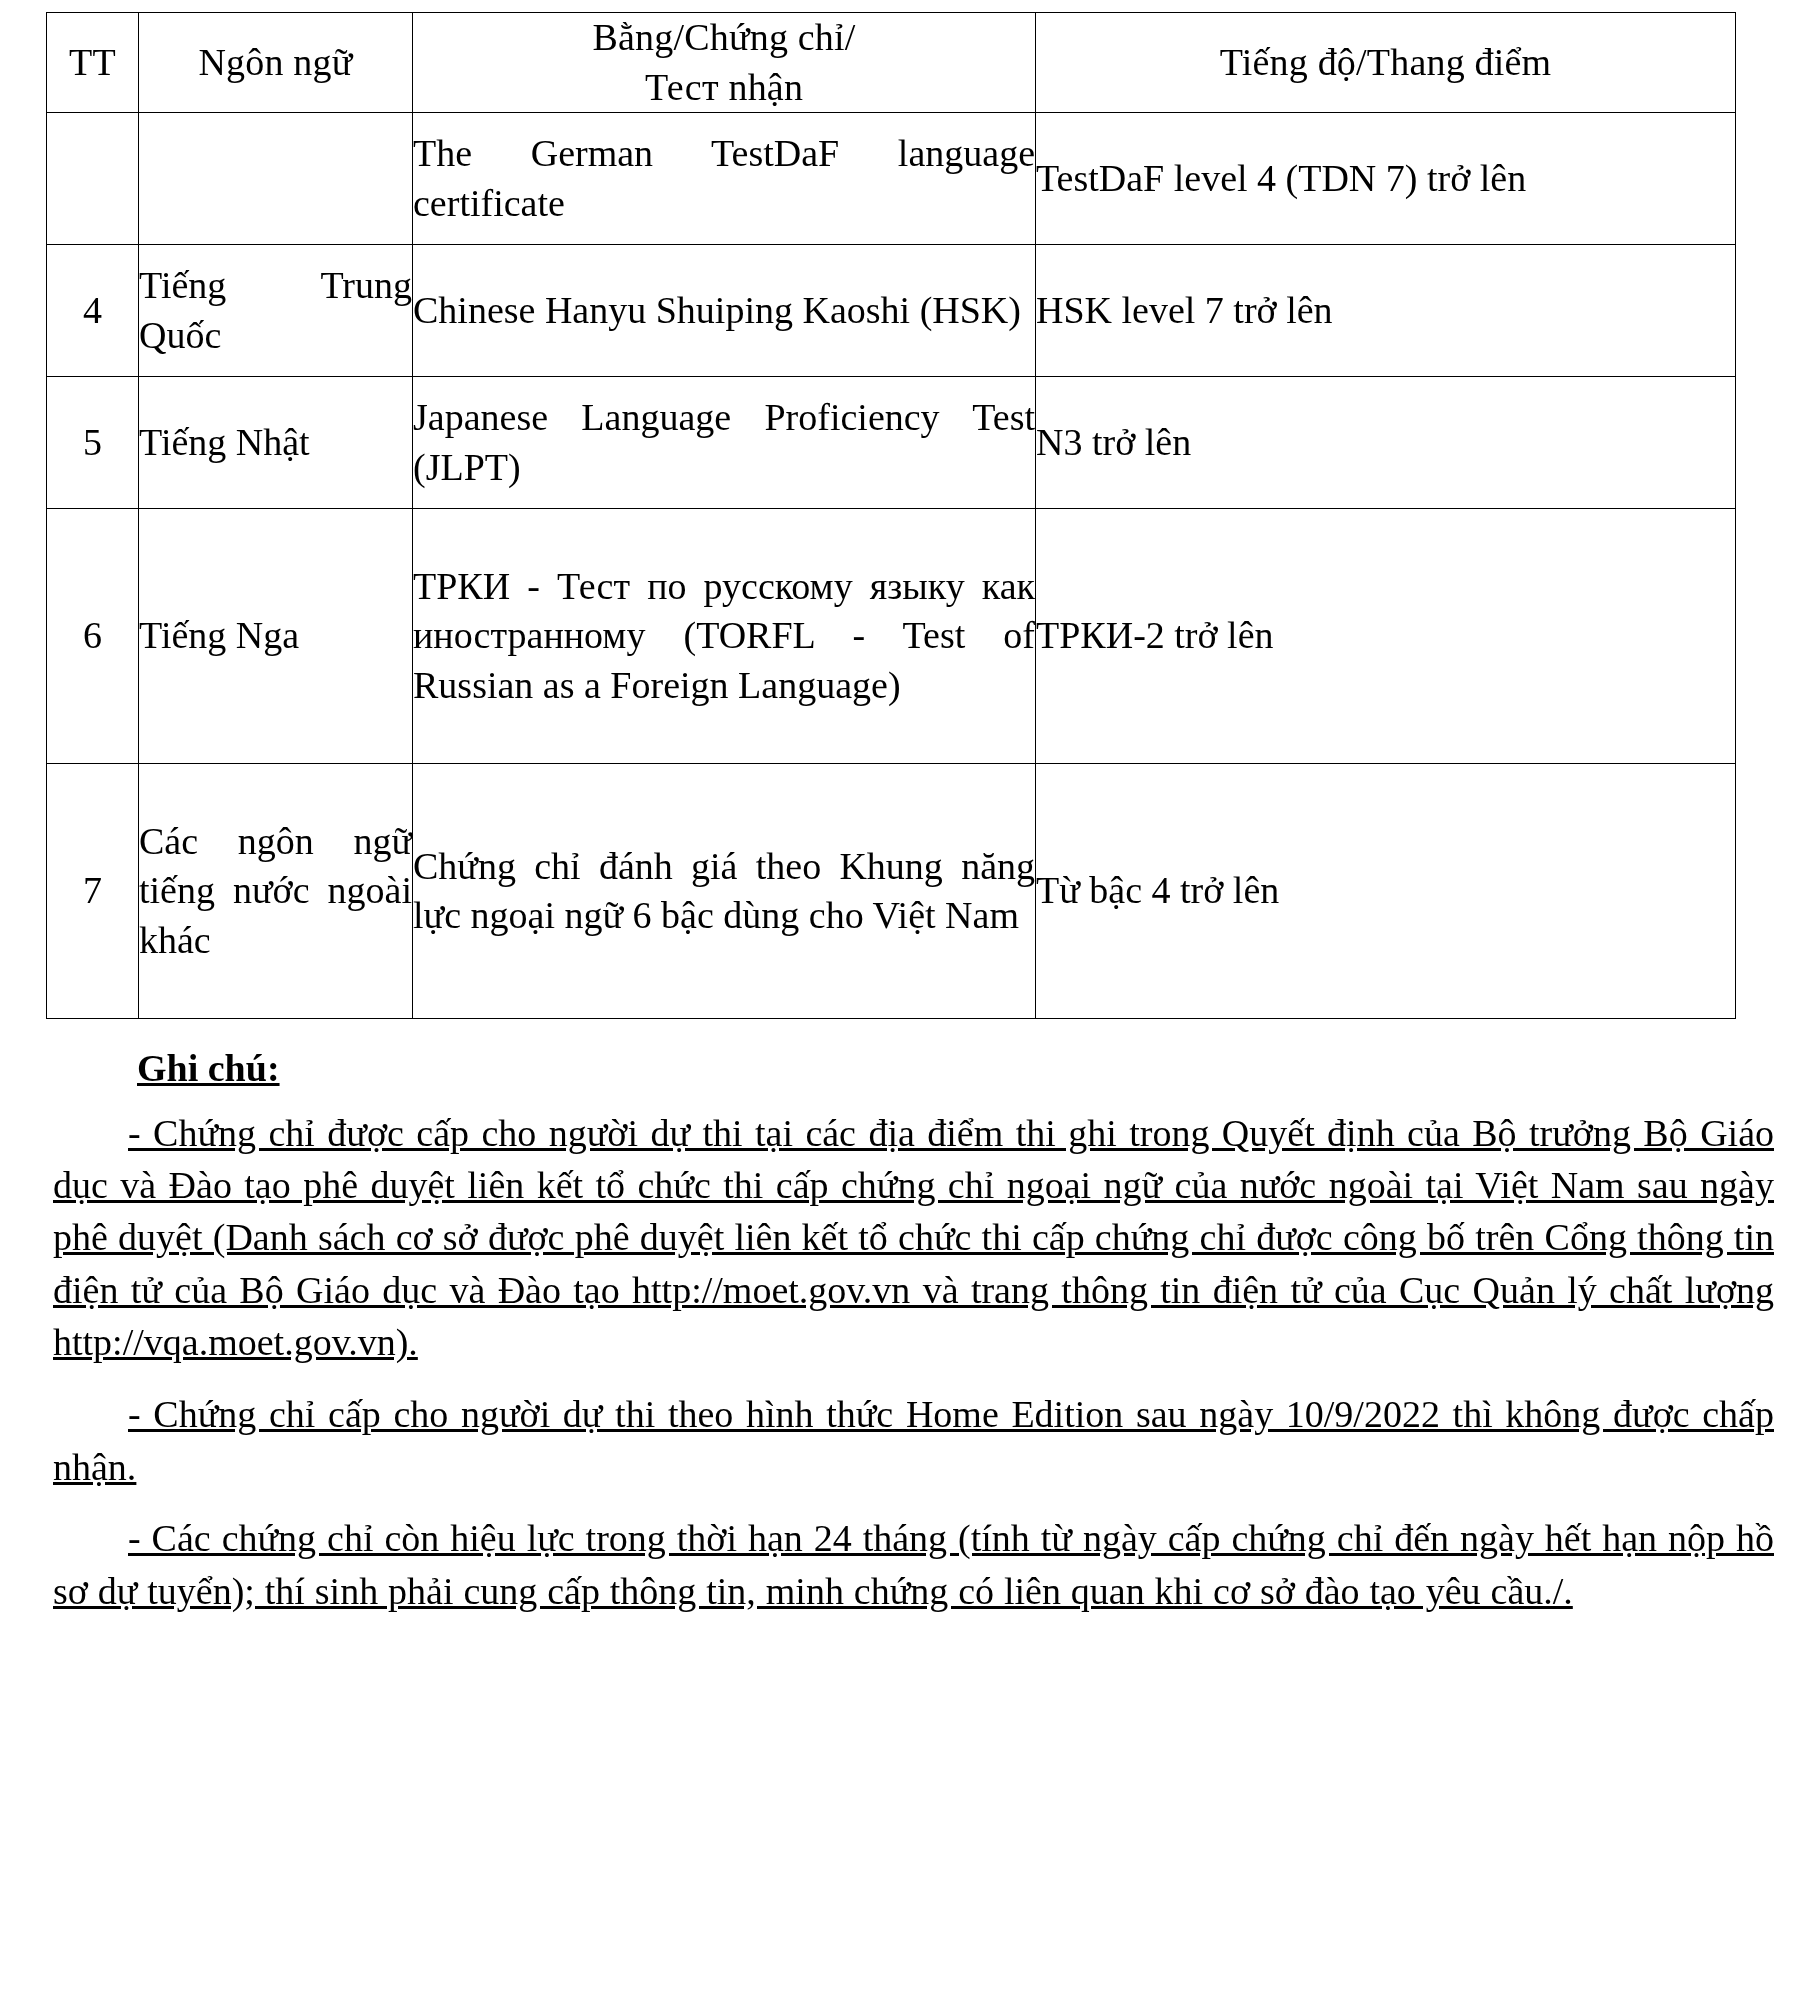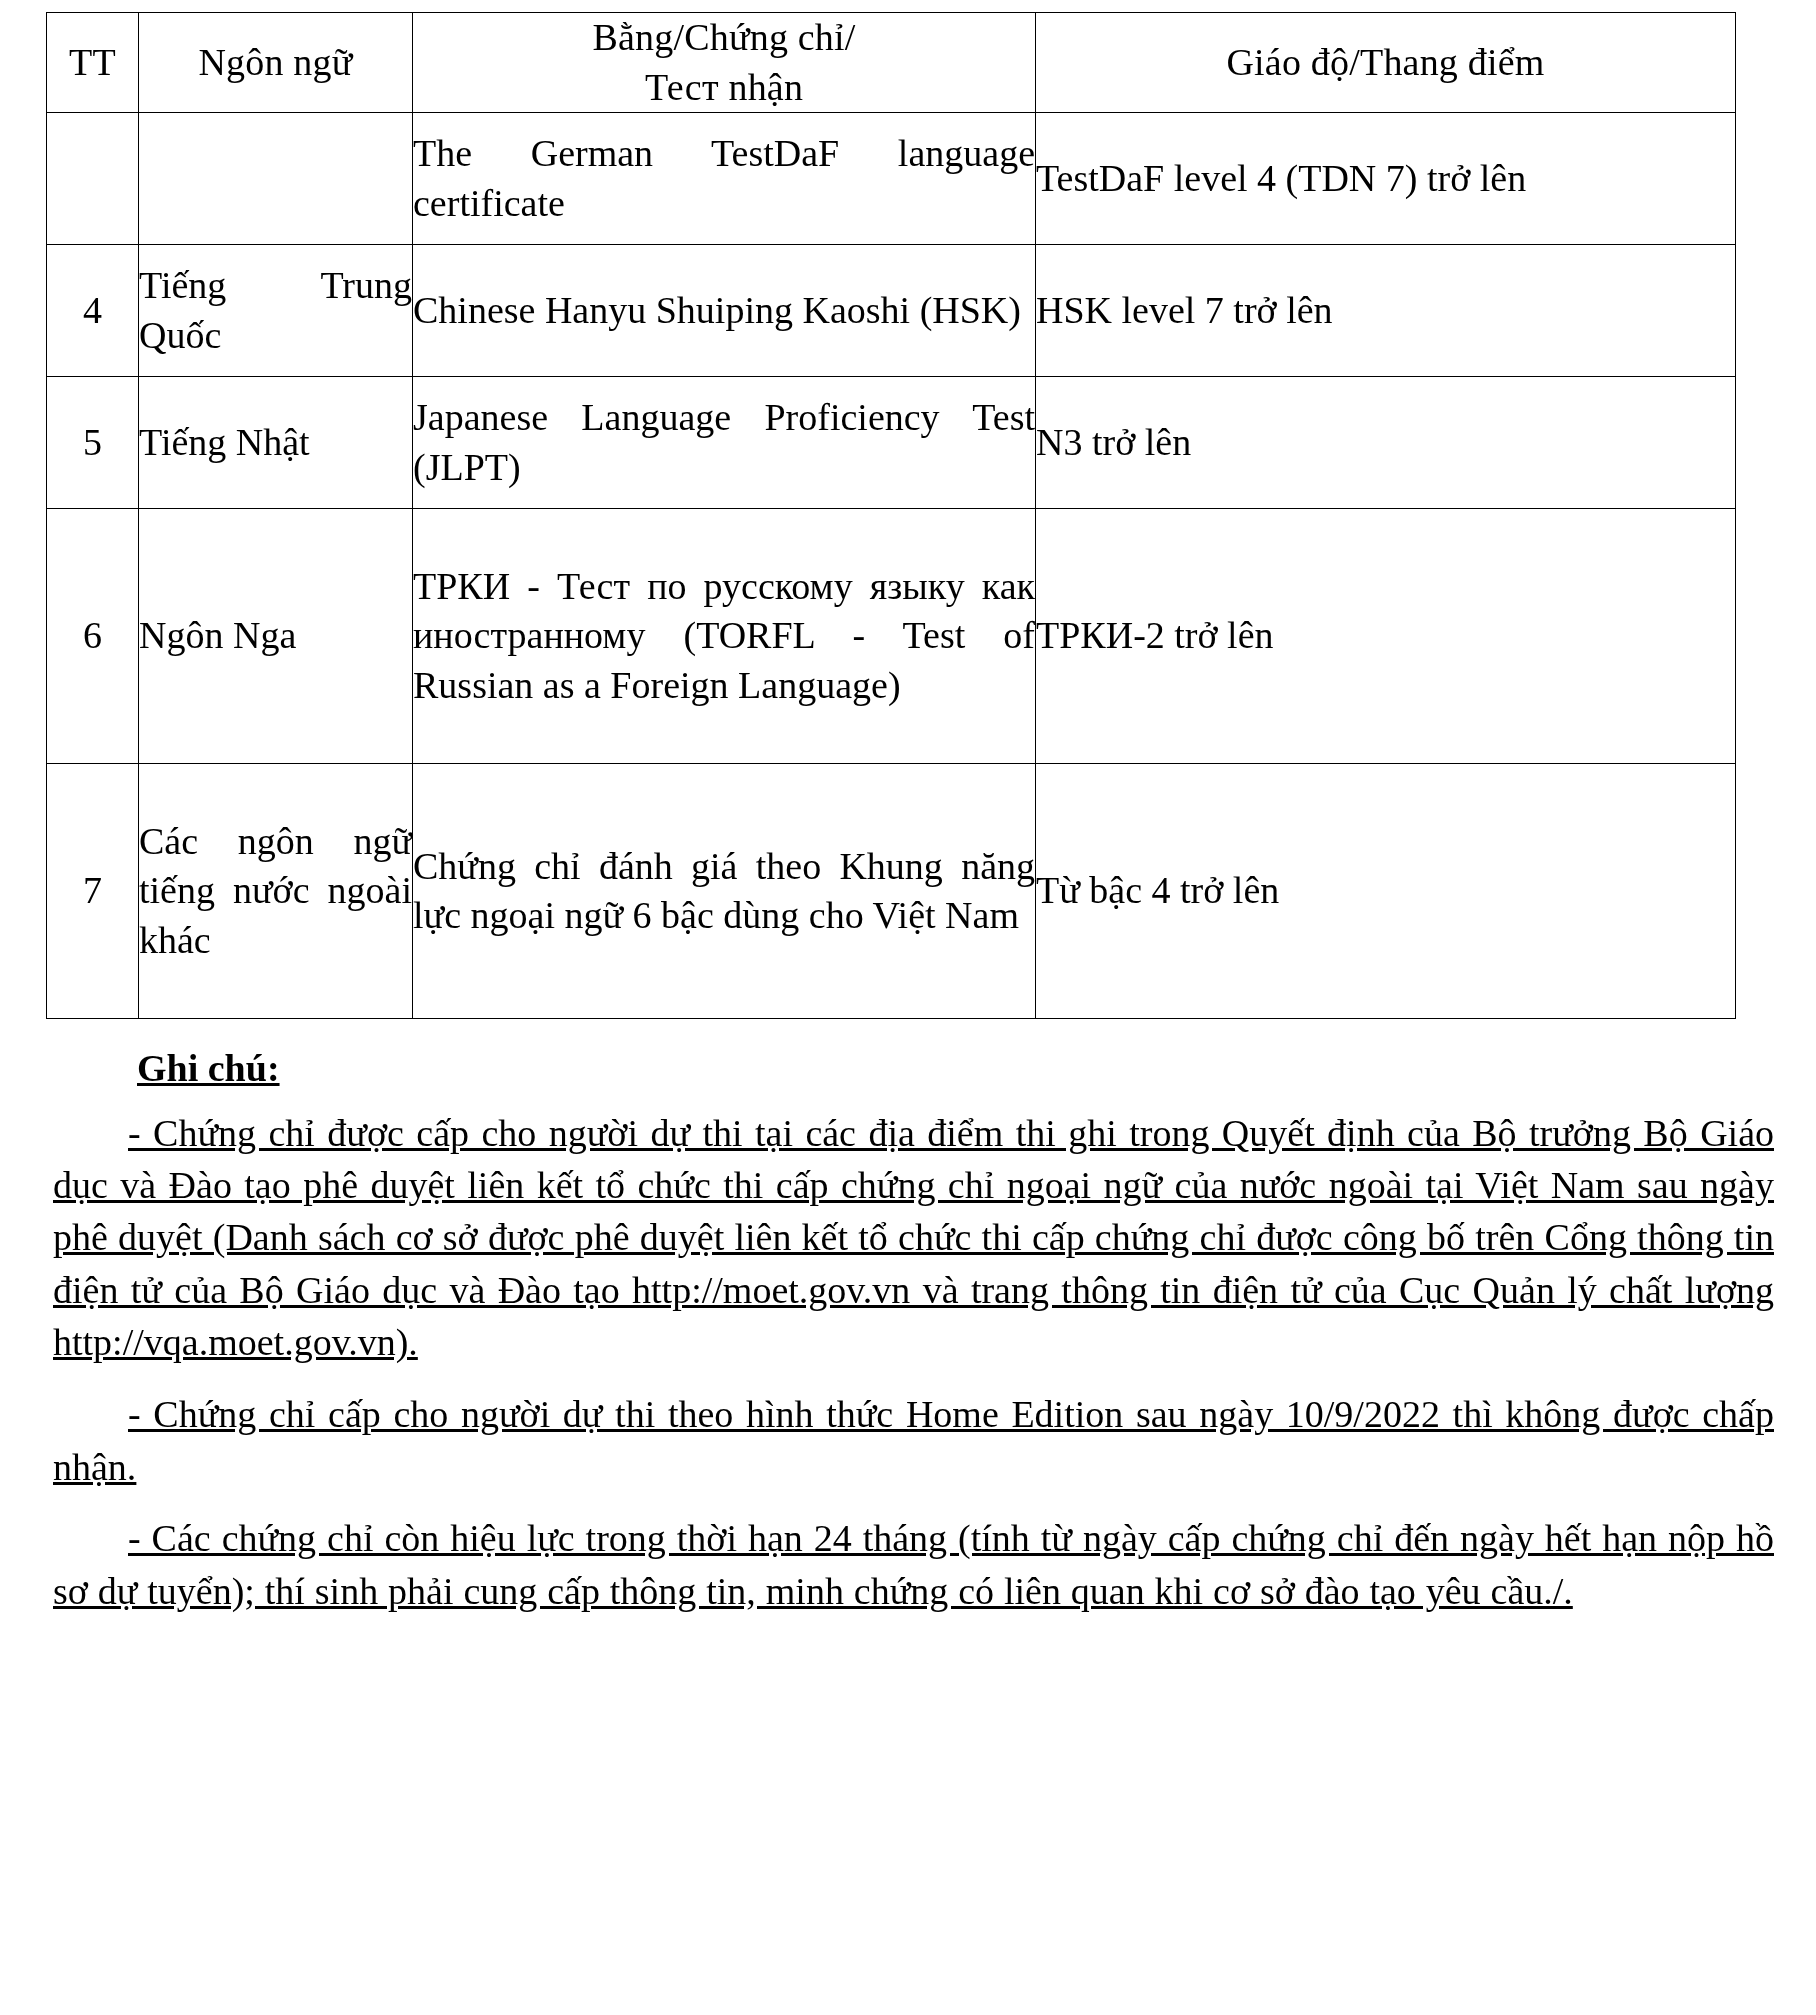--- a/index.html
+++ b/index.html
@@ -110,21 +110,21 @@
       <col class="c-level">
     </colgroup>
     <thead>
       <tr>
         <th class="hdr-cell">TT</th>
         <th class="hdr-cell">Ngôn ngữ</th>
         <th class="hdr-cell">
           <div>Bằng/Chứng chỉ/</div>
           <div>Тест nhận</div>
         </th>
-        <th class="hdr-cell">Giáo độ/Thang điểm</th>
+        <th class="hdr-cell">Tiếng độ/Thang điểm</th>
       </tr>
     </thead>
     <tbody>
 
       <tr style="height:132px;">
         <td class="tt-cell"></td>
         <td class="body-cell"></td>
         <td class="body-cell">The German TestDaF language certificate</td>
         <td class="body-cell nojust">TestDaF level 4 (TDN 7) trở lên</td>
       </tr>
@@ -138,21 +138,21 @@
 
       <tr style="height:132px;">
         <td class="tt-cell">5</td>
         <td class="body-cell nojust">Tiếng Nhật</td>
         <td class="body-cell">Japanese Language Proficiency Test (JLPT)</td>
         <td class="body-cell nojust">N3 trở lên</td>
       </tr>
 
       <tr style="height:255px;">
         <td class="tt-cell">6</td>
-        <td class="body-cell nojust">Ngôn Nga</td>
+        <td class="body-cell nojust">Tiếng Nga</td>
         <td class="body-cell">ТРКИ - Тест по русскому языку как иностранному (TORFL - Test of Russian as a Foreign Language)</td>
         <td class="body-cell nojust">ТРКИ-2 trở lên</td>
       </tr>
 
       <tr style="height:255px;">
         <td class="tt-cell">7</td>
         <td class="body-cell">Các ngôn ngữ tiếng nước ngoài khác</td>
         <td class="body-cell">Chứng chỉ đánh giá theo Khung năng lực ngoại ngữ 6 bậc dùng cho Việt Nam</td>
         <td class="body-cell nojust">Từ bậc 4 trở lên</td>
       </tr>

